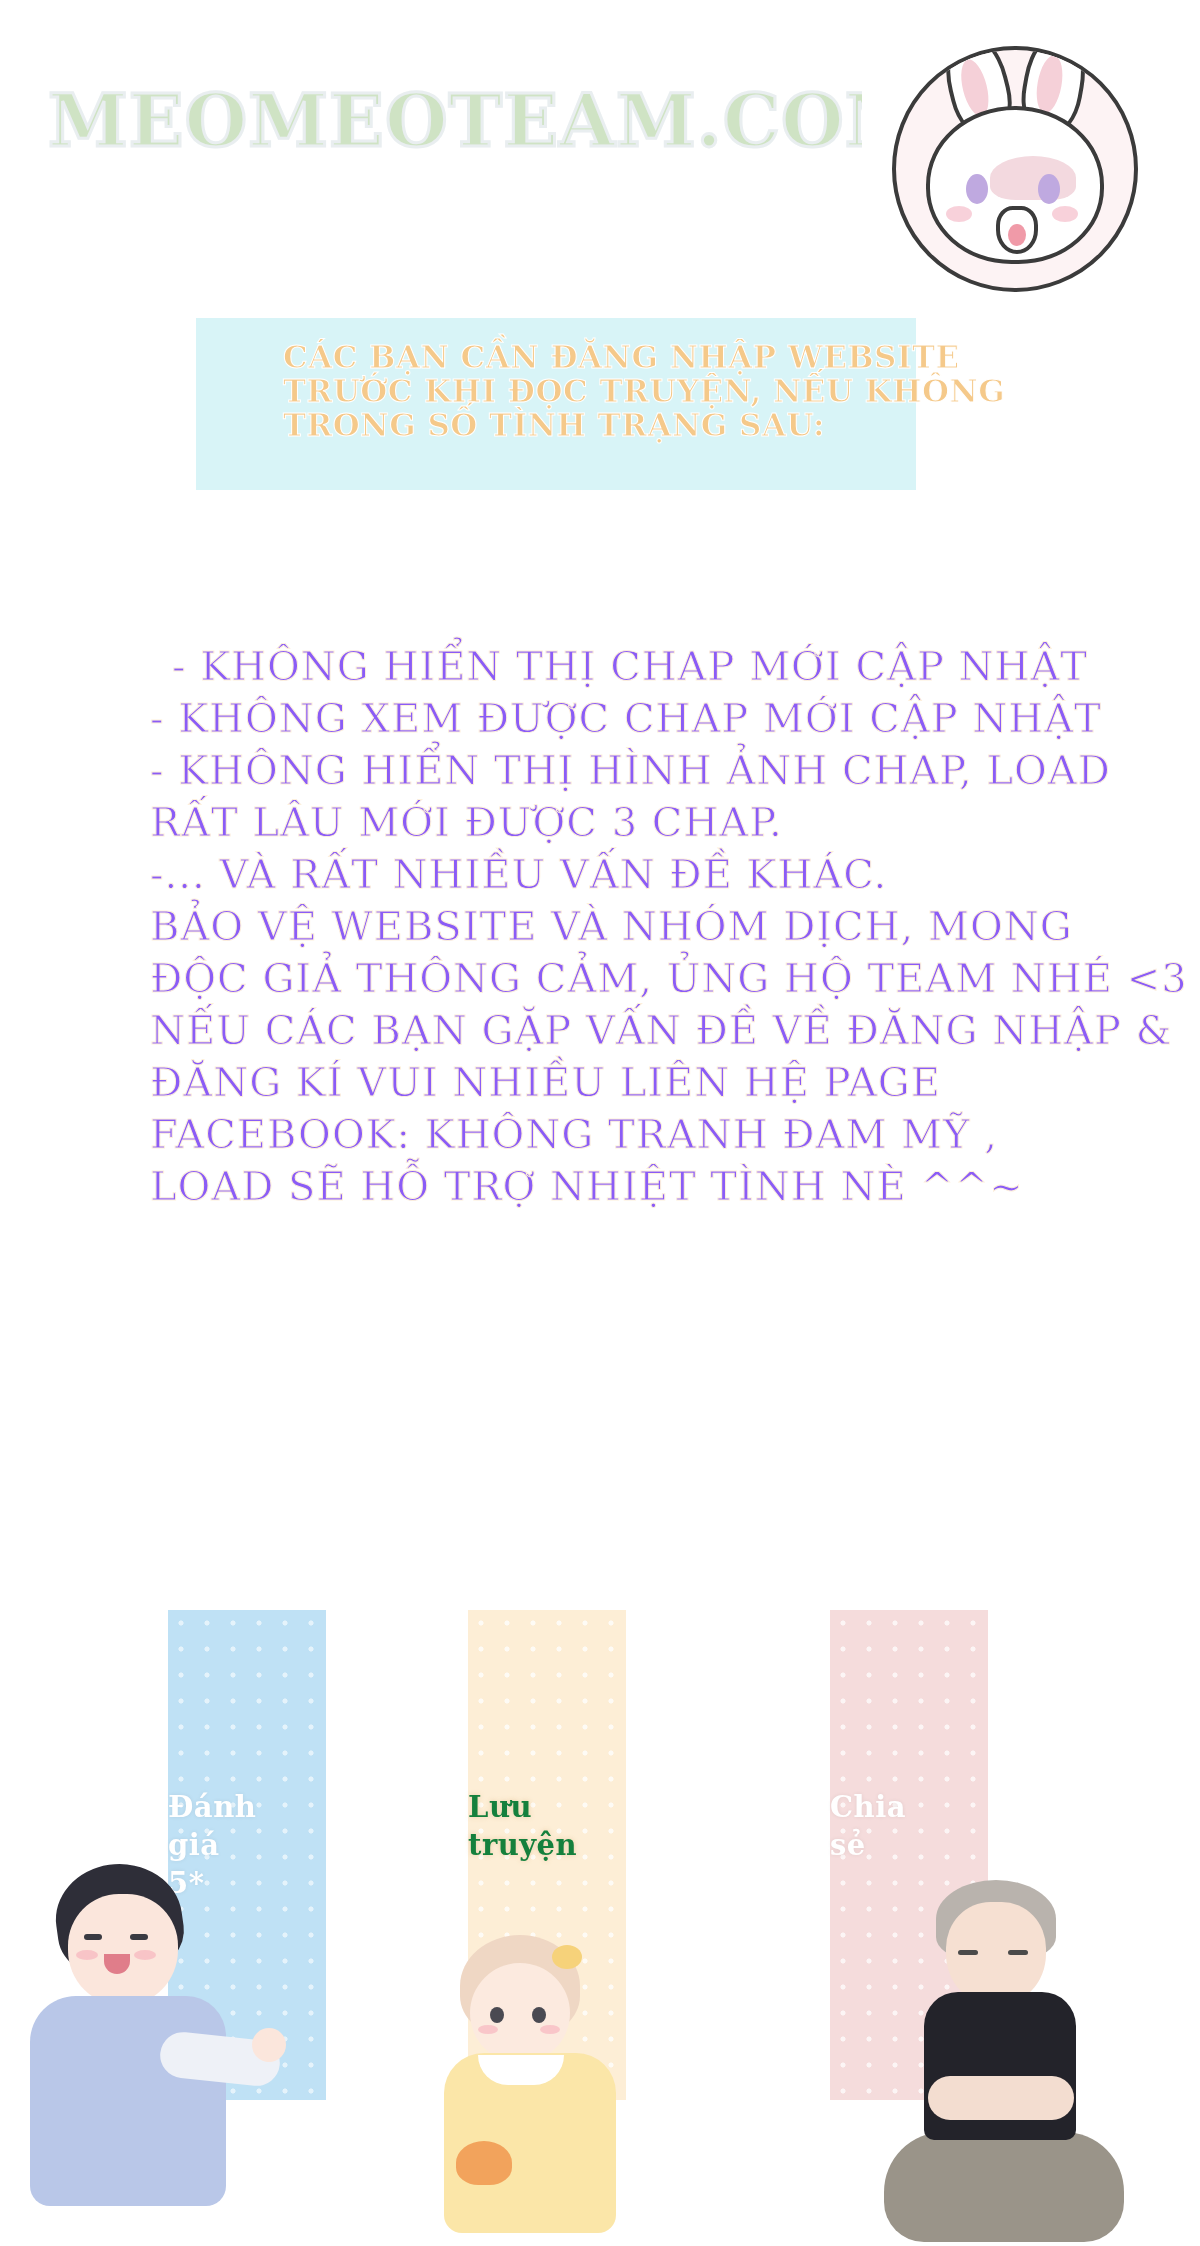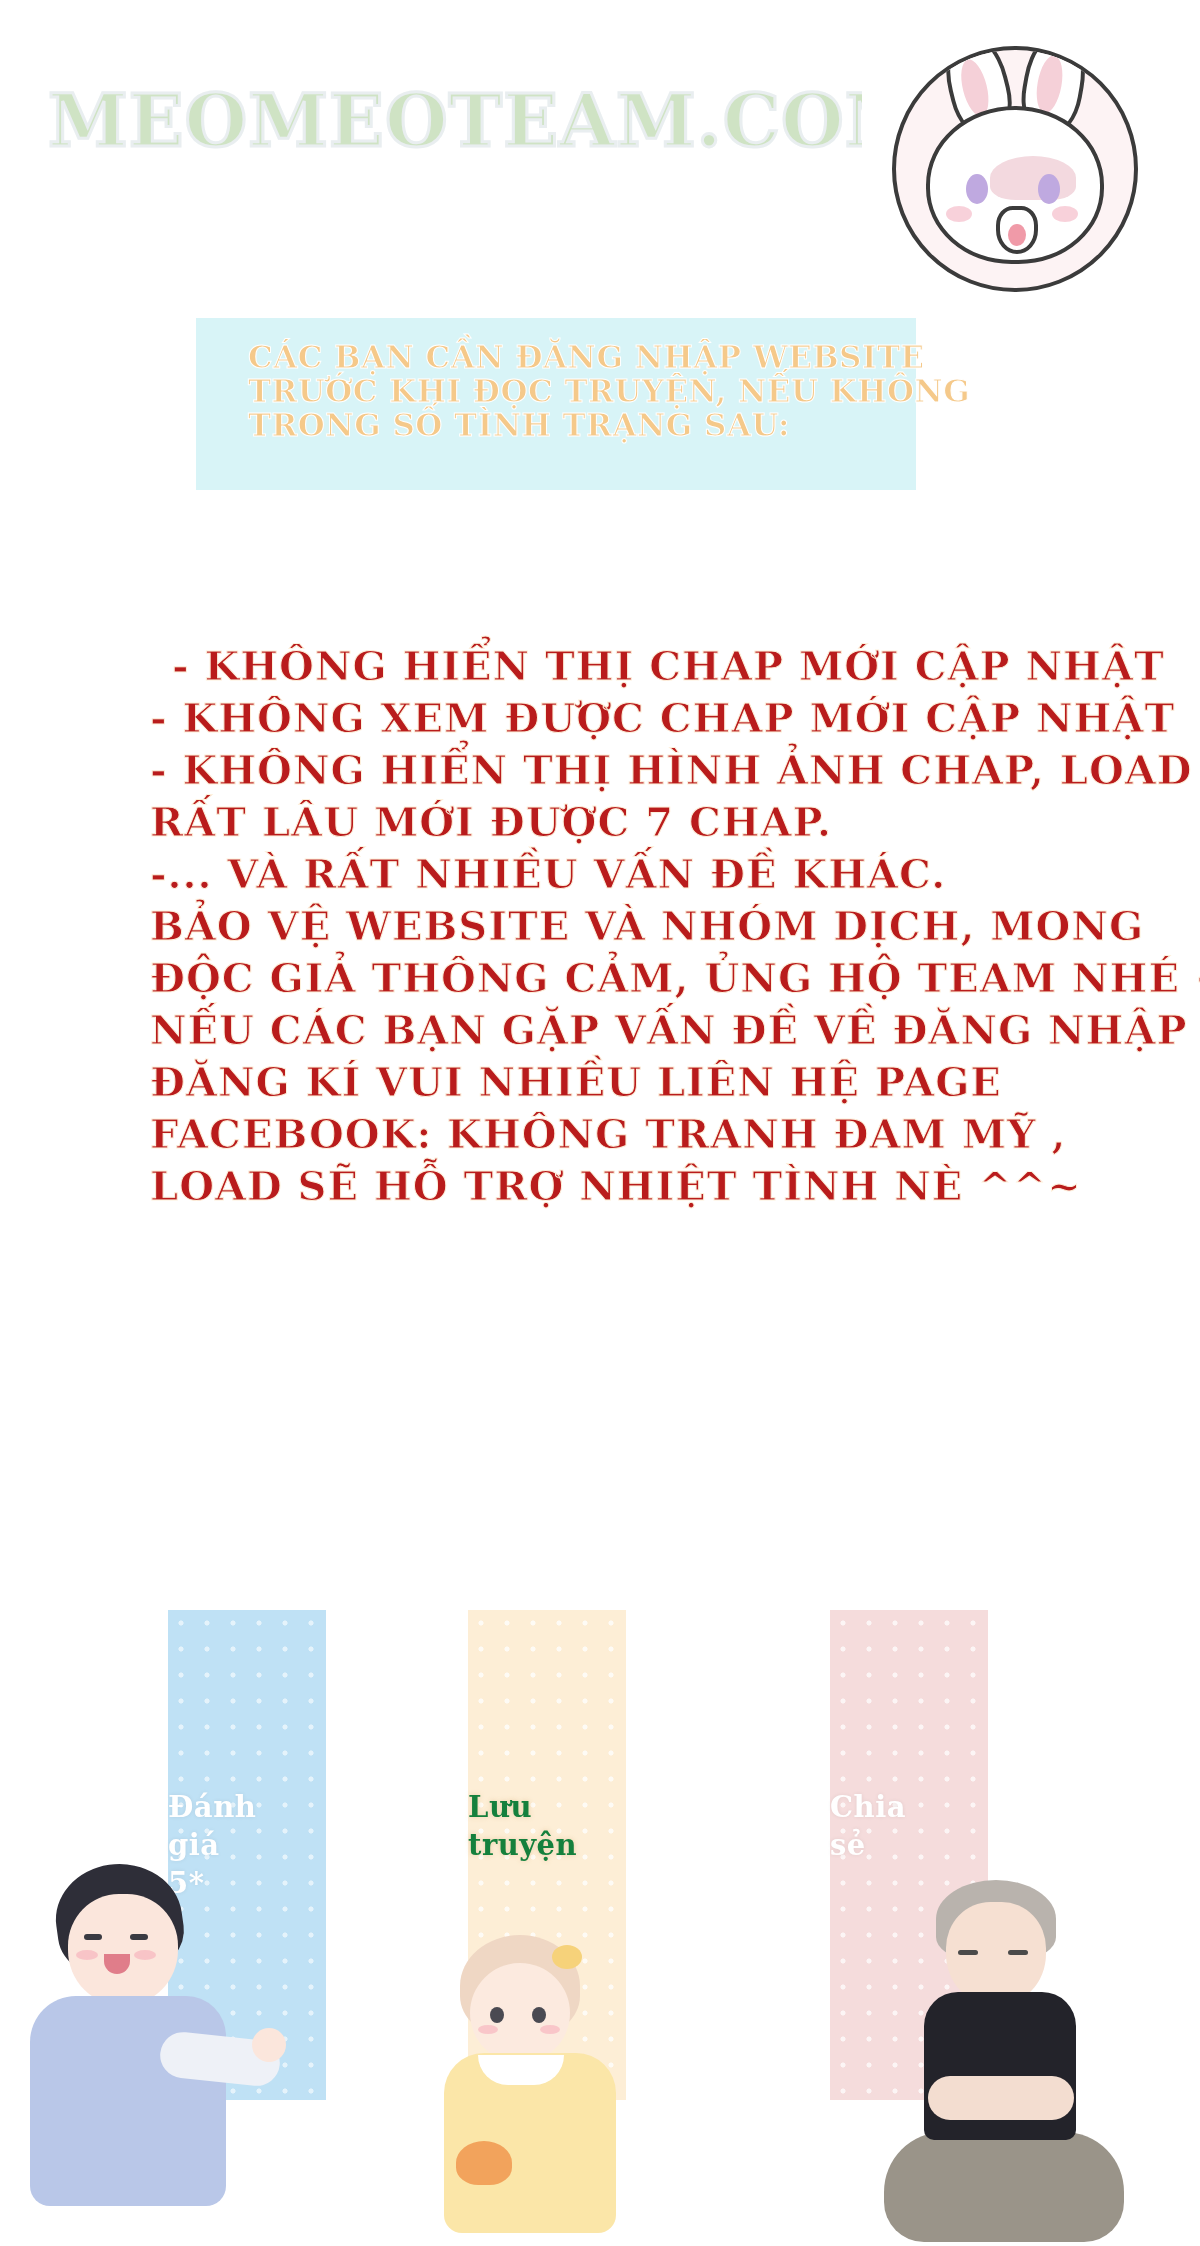--- a/index.html
+++ b/index.html
@@ -138,20 +138,21 @@
   .notice {
     position: absolute;
     left: 196px;
     top: 318px;
     width: 720px;
     height: 172px;
     background: #d8f4f7;
   }
   .notice-lines {
     padding: 22px 0 0 52px;
+    margin-left: 35px;
   }
   .notice-lines div {
     font-family: "DejaVu Serif", serif;
     font-weight: bold;
     font-size: 31px;
     line-height: 34px;
     letter-spacing: .5px;
     color: #f5c98a;
     -webkit-text-stroke: 1px #ffffff;
     white-space: nowrap;
@@ -159,25 +160,25 @@
 
   
   .body-text {
     position: absolute;
     left: 150px;
     top: 640px;
     width: 1020px;
   }
   .body-text div {
     font-family: "DejaVu Serif", serif;
-    font-weight: bold;
+    font-weight: normal;
     font-size: 40px;
     line-height: 52px;
     letter-spacing: 1px;
-    color: #b91c1c;
+    color: #8b5cf6;
     -webkit-text-stroke: 1px #fdf0dc;
     white-space: nowrap;
   }
   .body-text div.indent { padding-left: 22px; }
 
   
   .banner {
     position: absolute;
     width: 158px;
     height: 490px;
@@ -337,21 +338,21 @@
     <div>CÁC BẠN CẦN ĐĂNG NHẬP WEBSITE</div>
     <div>TRƯỚC KHI ĐỌC TRUYỆN, NẾU KHÔNG</div>
     <div>TRONG SỐ TÌNH TRẠNG SAU:</div>
   </div>
 </div>
 
 <div class="body-text">
   <div class="indent">- KHÔNG HIỂN THỊ CHAP MỚI CẬP NHẬT</div>
   <div>- KHÔNG XEM ĐƯỢC CHAP MỚI CẬP NHẬT</div>
   <div>- KHÔNG HIỂN THỊ HÌNH ẢNH CHAP, LOAD</div>
-  <div>RẤT LÂU MỚI ĐƯỢC 7 CHAP.</div>
+  <div>RẤT LÂU MỚI ĐƯỢC 3 CHAP.</div>
   <div>-... VÀ RẤT NHIỀU VẤN ĐỀ KHÁC.</div>
   <div>BẢO VỆ WEBSITE VÀ NHÓM DỊCH, MONG</div>
   <div>ĐỘC GIẢ THÔNG CẢM, ỦNG HỘ TEAM NHÉ &lt;3</div>
   <div>NẾU CÁC BẠN GẶP VẤN ĐỀ VỀ ĐĂNG NHẬP &amp;</div>
   <div>ĐĂNG KÍ VUI NHIỀU LIÊN HỆ PAGE</div>
   <div>FACEBOOK: KHÔNG TRANH ĐAM MỸ ,</div>
   <div>LOAD SẼ HỖ TRỢ NHIỆT TÌNH NÈ ^^~</div>
 </div>
 
 <div class="banner" id="banner-rate">

